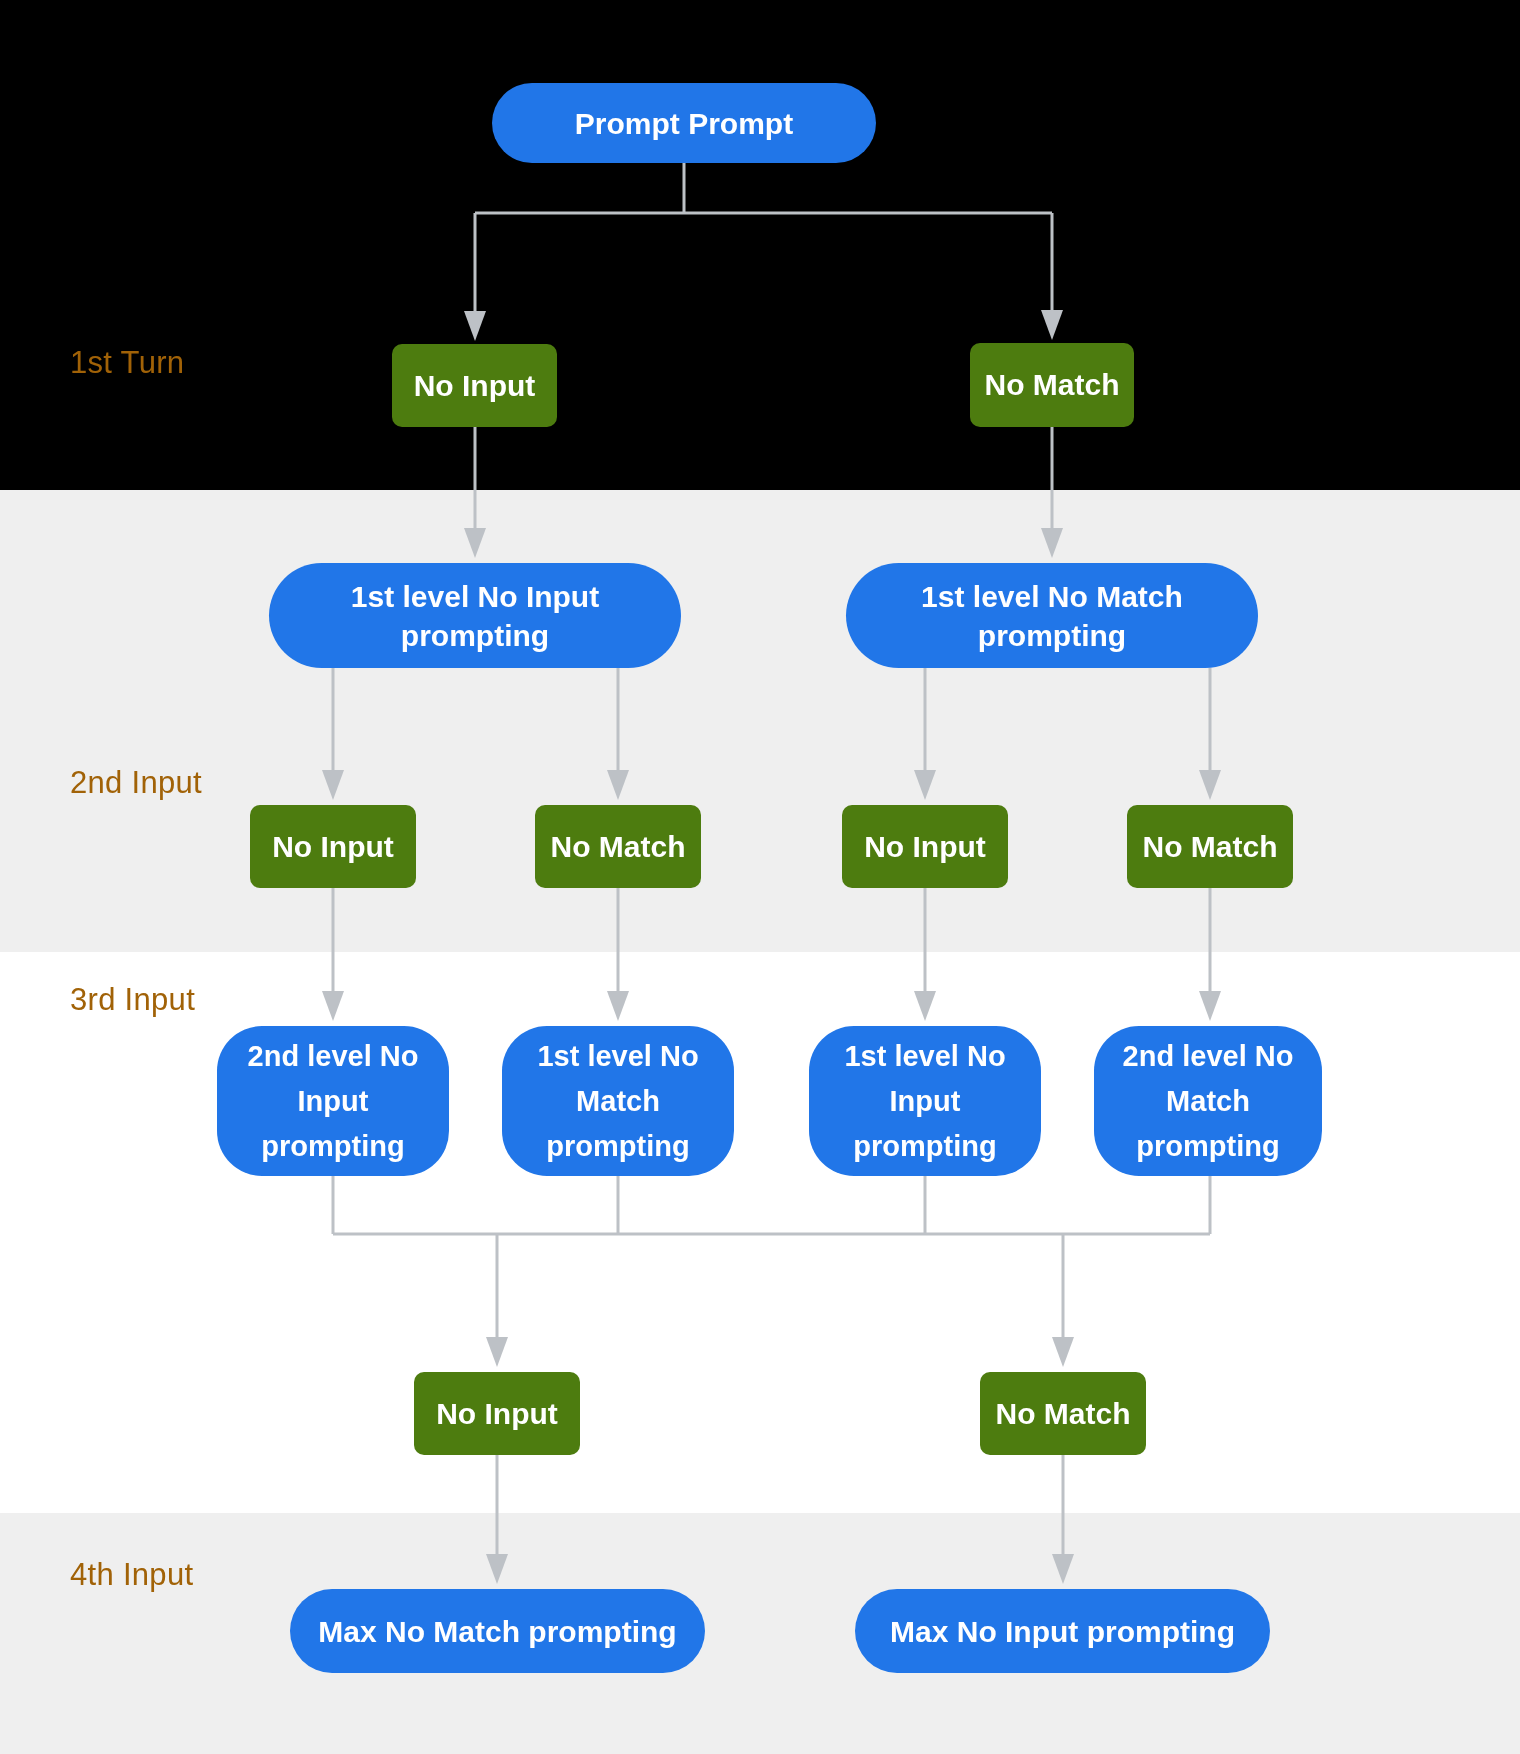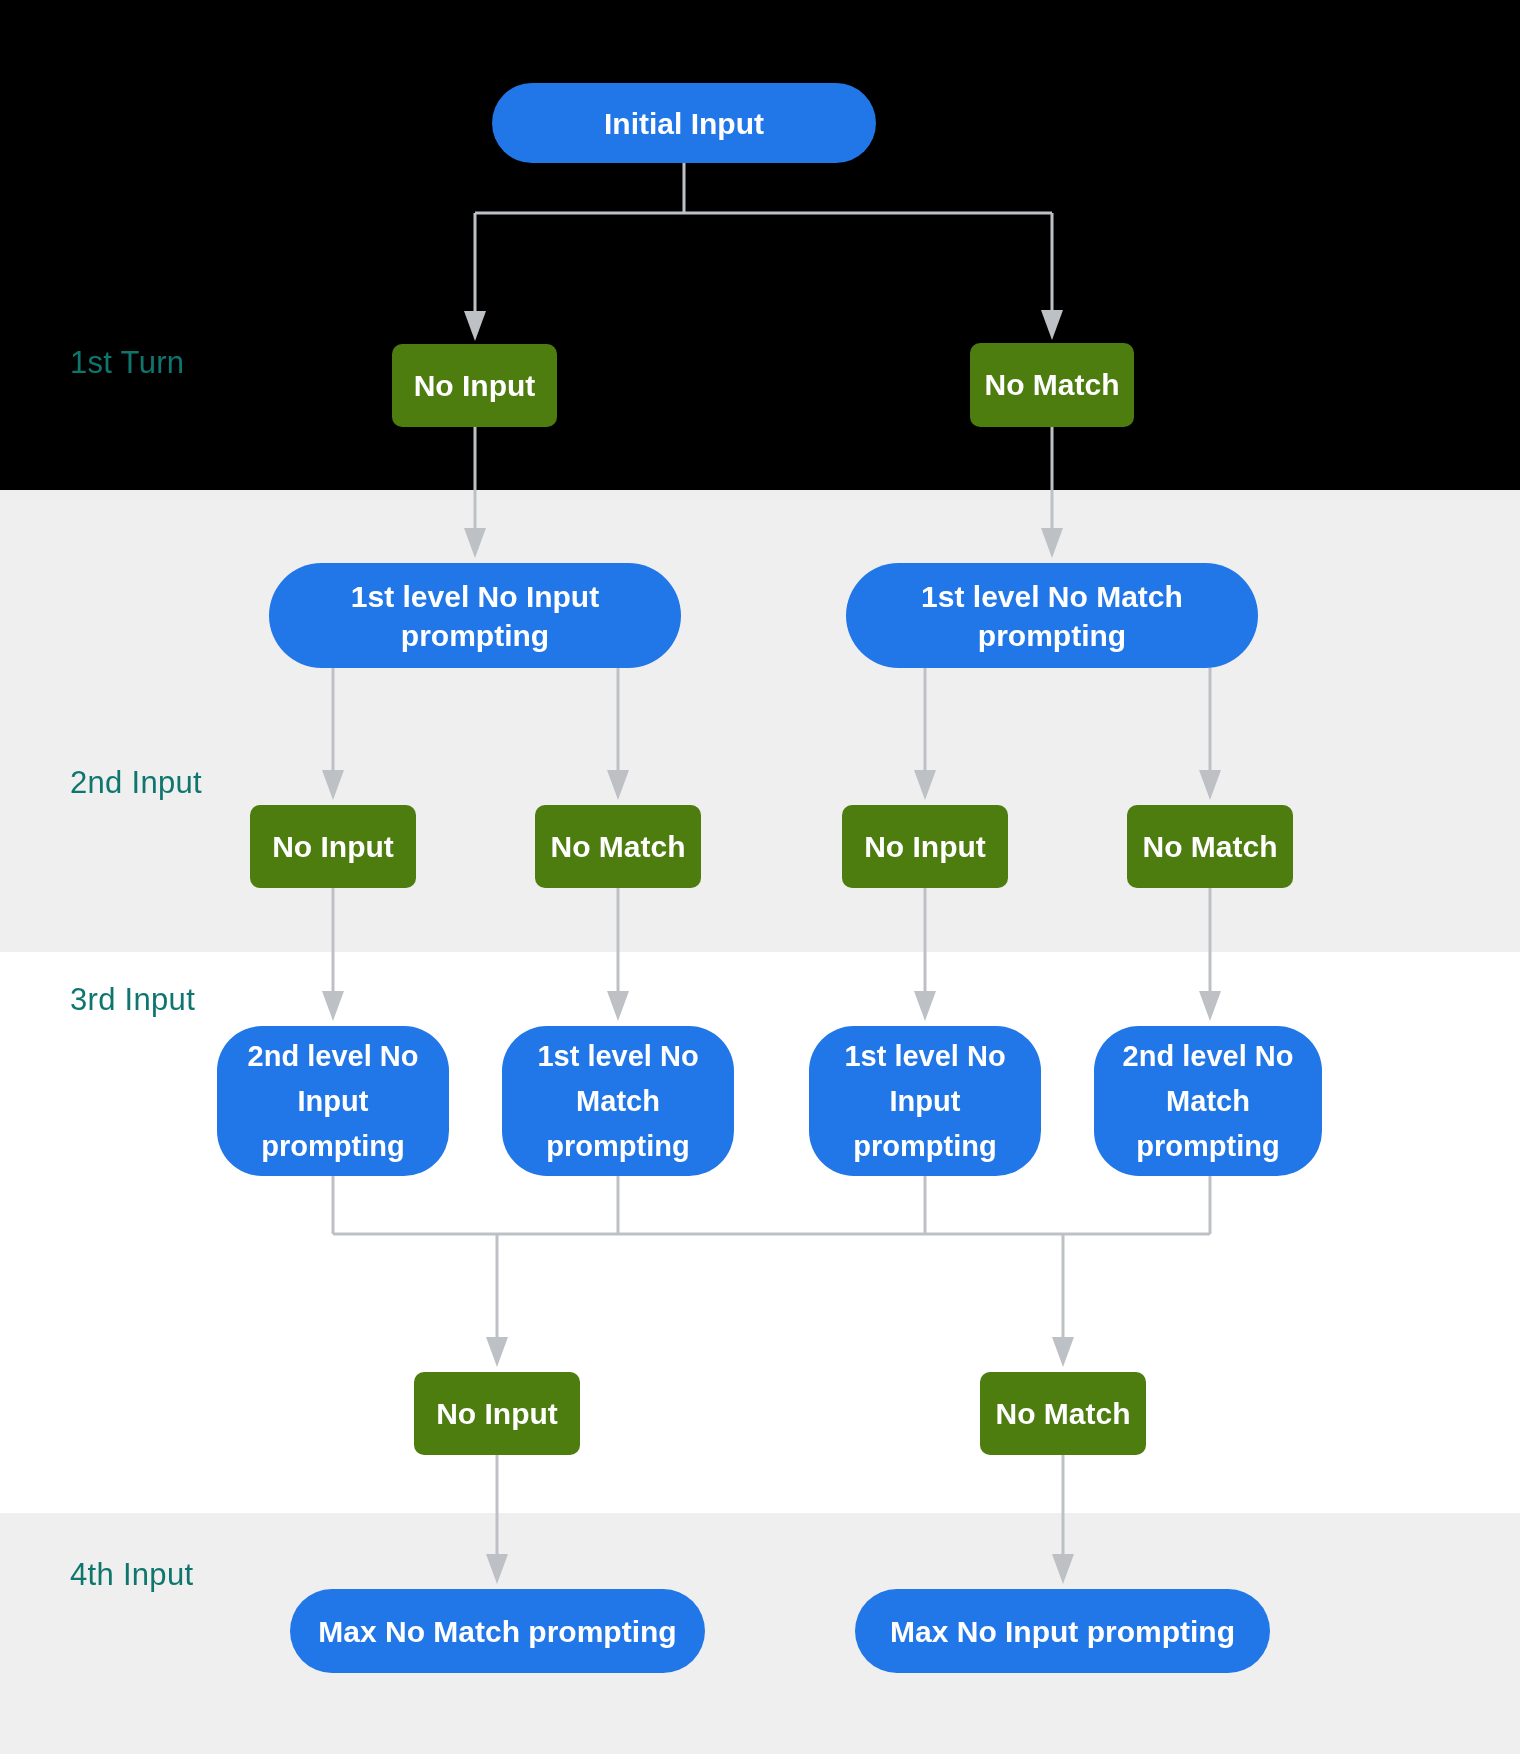--- a/index.html
+++ b/index.html
@@ -12,21 +12,21 @@
   }
   .band{position:absolute;left:0;width:1520px;}
   .band.black{background:#000000;top:0;height:490px;}
   .band.gray1{background:#efefef;top:490px;height:462px;}
   .band.white{background:#ffffff;top:952px;height:561px;}
   .band.gray2{background:#efefef;top:1513px;height:241px;}
 
   .turn-label{
     position:absolute;left:70px;
     font-size:31px;line-height:34px;
-    color:#0f766e;letter-spacing:.3px;
+    color:#a16207;letter-spacing:.3px;
     white-space:nowrap;
   }
 
   svg.connectors{position:absolute;left:0;top:0;}
 
   .node{
     position:absolute;
     display:flex;align-items:center;justify-content:center;
     text-align:center;
     color:#ffffff;
@@ -88,21 +88,21 @@
       <polygon points="914,991 936,991 925,1021"></polygon>
       <polygon points="1199,991 1221,991 1210,1021"></polygon>
       <polygon points="486,1337 508,1337 497,1367"></polygon>
       <polygon points="1052,1337 1074,1337 1063,1367"></polygon>
       <polygon points="486,1554 508,1554 497,1584"></polygon>
       <polygon points="1052,1554 1074,1554 1063,1584"></polygon>
     </g>
   </svg>
 
   <div class="node blue pill-initial" style="left:492px;top:83px;width:384px;height:80px;">
-    <span class="lbl">Initial Input</span>
+    <span class="lbl">Prompt Prompt</span>
   </div>
 
   <div class="node green" style="left:392px;top:344px;width:165px;height:83px;">
     <span class="lbl">No Input</span>
   </div>
   <div class="node green" style="left:970px;top:343px;width:164px;height:84px;">
     <span class="lbl">No Match</span>
   </div>
 
   <div class="node blue pill-t2" style="left:269px;top:563px;width:412px;height:105px;">

